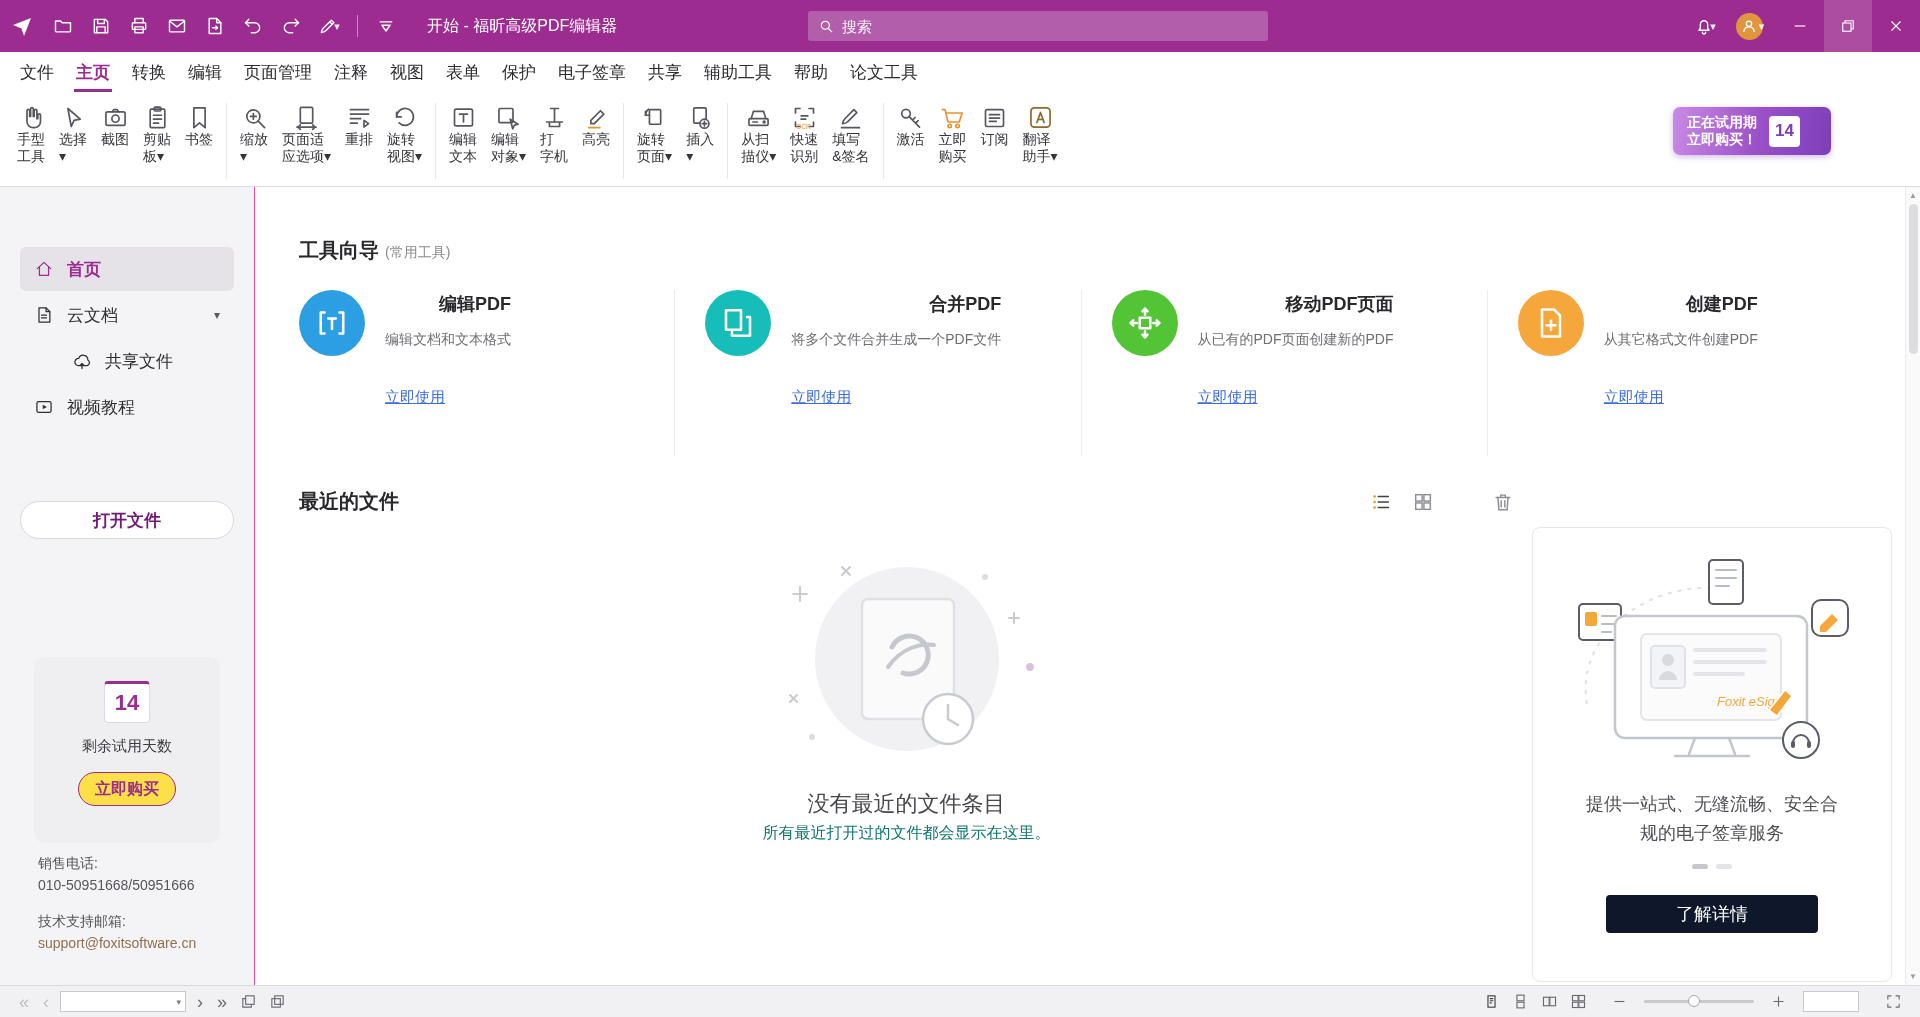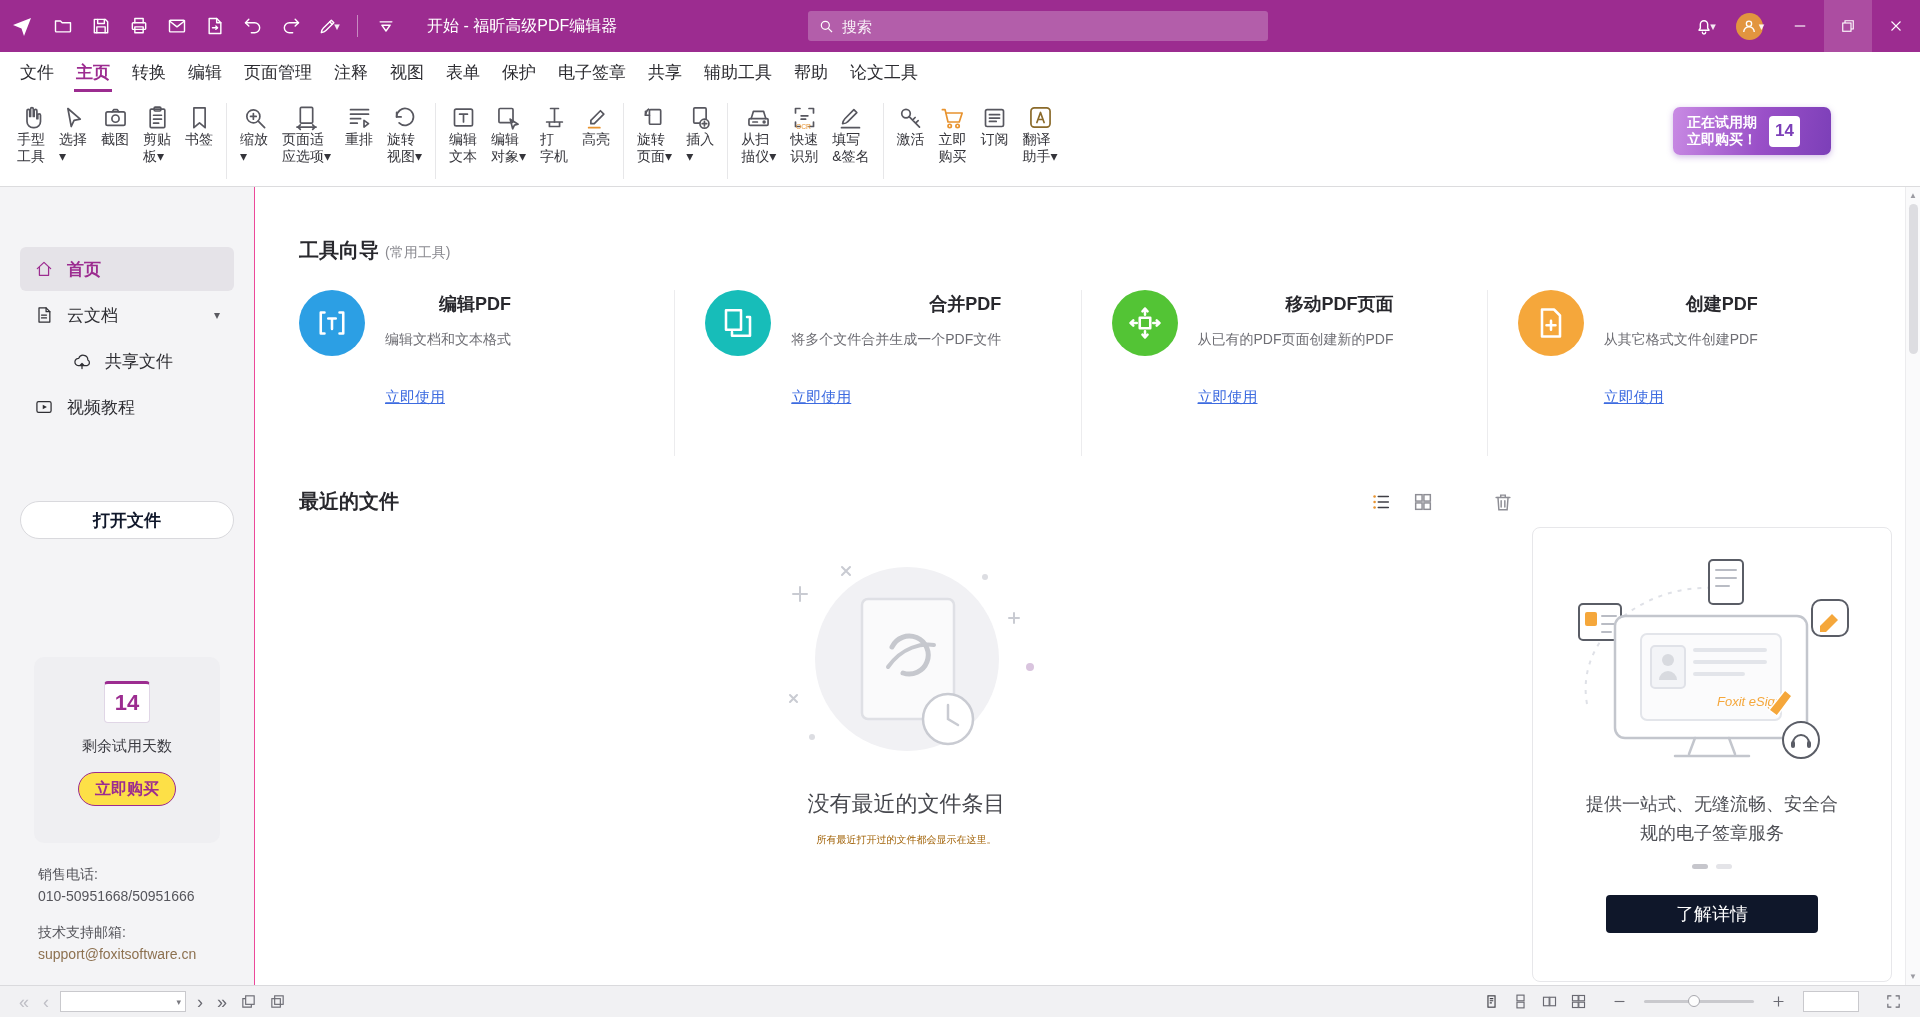--- a/index.html
+++ b/index.html
@@ -62,31 +62,31 @@
     background:#F4F4F6; border-right:1px solid #ec4899; padding-top:58px; }
   .side-item { height:44px; margin:2px 20px; display:flex; align-items:center; gap:13px;
     padding:0 14px; border-radius:6px; font-size:17px; color:#2F2F34; }
   .side-item svg { width:20px; height:20px; stroke:currentColor; fill:none; stroke-width:1.5;
     stroke-linecap:round; stroke-linejoin:round; flex:none; }
   .side-item.active { background:#E5E3E8; color:#9C2C90; font-weight:bold; }
   .side-item.sub { padding-left:52px; }
   .side-caret { margin-left:auto; font-size:12px; color:#5A5A60; }
   .open-btn { margin:72px 20px 0; height:38px; background:#fff; border:1px solid #D9D9DD;
     border-radius:19px; display:flex; align-items:center; justify-content:center;
-    font-size:17px; font-weight:bold; color:#0f172a; }
+    font-size:17px; font-weight:bold; color:#701a75; }
   .trial-card { position:absolute; left:34px; top:470px; width:186px; height:186px;
     background:#EFEFF2; border-radius:10px; display:flex; flex-direction:column; align-items:center; padding-top:24px; }
   .days-box { width:46px; height:42px; background:#fff; border:1px solid #E0D6E6;
     border-top:3px solid #9C2C90; border-radius:4px; color:#9C2C90; font-size:22px; font-weight:bold;
     display:flex; align-items:center; justify-content:center; }
   .trial-cap { margin-top:14px; font-size:15px; color:#3A3A40; }
   .buy-btn { margin-top:16px; width:98px; height:34px; border:1px solid #9C2C90; border-radius:17px;
     color:#9C2C90; font-size:16px; font-weight:bold; background:#fde047;
     display:flex; align-items:center; justify-content:center; }
-  .contact { position:absolute; left:38px; bottom:20px; font-size:14px; color:#55555B; line-height:22px; }
+  .contact { position:absolute; left:38px; bottom:31px; font-size:14px; color:#55555B; line-height:22px; }
   .contact .gap { height:14px; }
   .contact .email { color:#8D7150; }
 
   
   .main { position:absolute; left:255px; top:187px; right:0; bottom:32px; background:#fff; overflow:hidden; }
   .content { padding:50px 0 0 44px; }
   .sec-title { font-size:20px; font-weight:bold; color:#28282d; }
   .sec-title .sub { font-size:14px; color:#8A8A90; font-weight:normal; margin-left:6px; }
   .cards { display:flex; margin-top:26px; width:1594px; height:166px; }
   .card { flex:1; padding-right:24px; }
@@ -104,21 +104,21 @@
   .card-link { display:inline-block; margin:32px 0 0 86px; font-size:15px;
     color:#3D6BE0; text-decoration:underline; }
   .recent { margin-top:32px; width:1215px; }
   .recent-head { display:flex; align-items:center; }
   .recent-tools { margin-left:auto; display:flex; align-items:center; gap:20px; }
   .rt-ic { width:22px; height:22px; fill:none; stroke-width:1.6; stroke-linecap:round; }
   .rt-ic.dark { stroke:#3F3F46; } .rt-ic.gray { stroke:#8E8E95; }
   .rt-gap { width:18px; }
   .empty { text-align:center; margin-top:40px; }
   .empty-title { font-size:22px; color:#47484E; margin-top:18px; }
-  .empty-desc { font-size:10px; color:#a16207; margin-top:14px; }
+  .empty-desc { font-size:16px; color:#0f766e; margin-top:4px; }
 
   
   .promo { position:absolute; right:28px; top:340px; width:360px; height:455px; background:#fff;
     border:1px solid #E7E7EA; border-radius:8px; text-align:center; padding-top:26px; }
   .promo-text { font-size:18px; color:#4F5056; line-height:29px; margin-top:6px; }
   .promo-dots { margin-top:16px; display:flex; justify-content:center; gap:8px; }
   .pdash { width:16px; height:5px; border-radius:3px; }
   .pdash.on { background:#C6C6CC; } .pdash.off { background:#E4E4E8; }
   .promo-btn { width:212px; height:38px; margin:26px auto 0; background:#0f172a; color:#fff;
     font-size:18px; border-radius:4px; display:flex; align-items:center; justify-content:center; }

